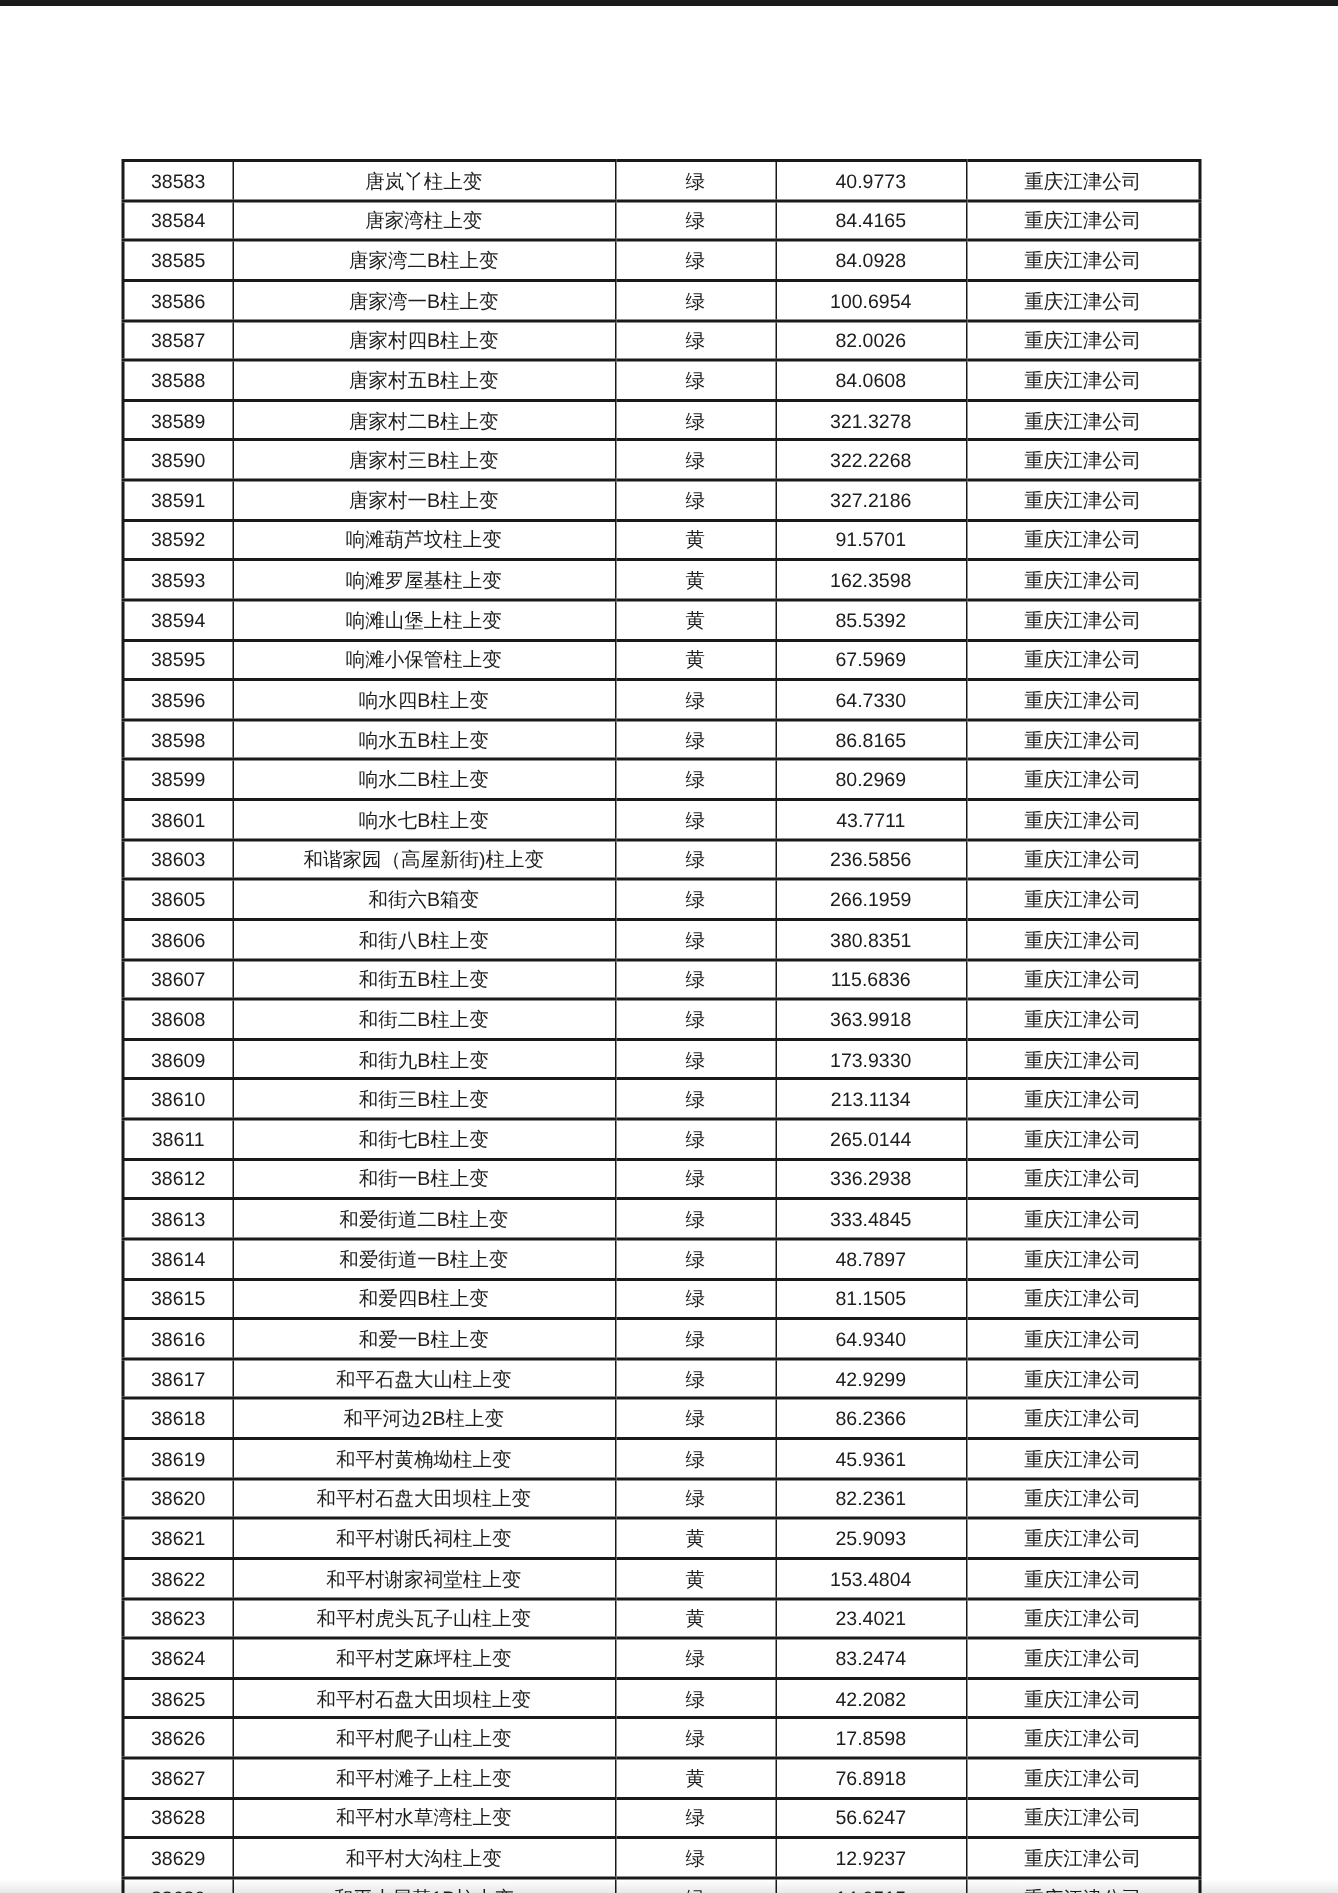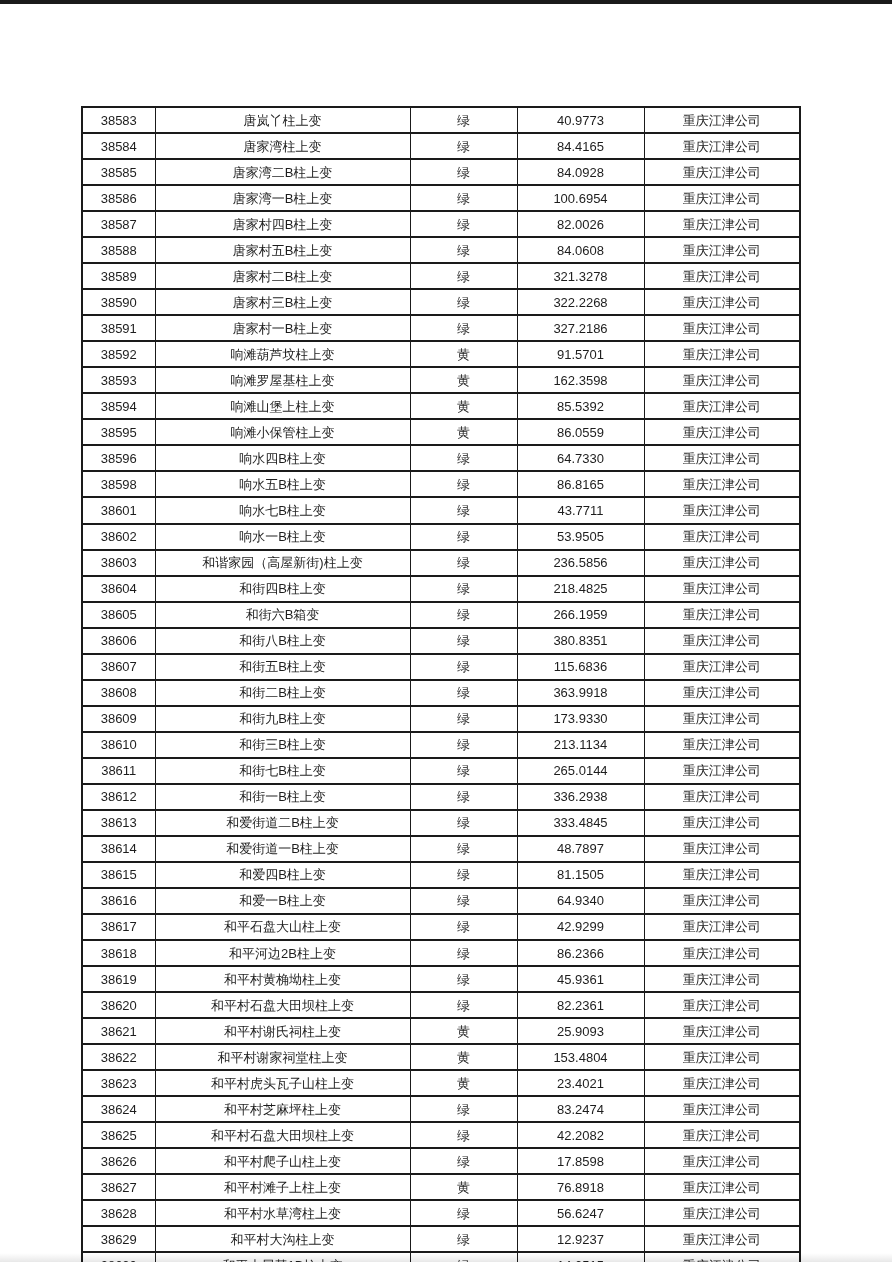--- a/index.html
+++ b/index.html
@@ -156,63 +156,56 @@
         <td>38594</td>
         <td>响滩山堡上柱上变</td>
         <td>黄</td>
         <td>85.5392</td>
         <td>重庆江津公司</td>
       </tr>
       <tr>
         <td>38595</td>
         <td>响滩小保管柱上变</td>
         <td>黄</td>
-        <td>86.0559</td>
+        <td>67.5969</td>
         <td>重庆江津公司</td>
       </tr>
       <tr>
         <td>38596</td>
         <td>响水四B柱上变</td>
         <td>绿</td>
         <td>64.7330</td>
         <td>重庆江津公司</td>
       </tr>
       <tr>
         <td>38598</td>
         <td>响水五B柱上变</td>
         <td>绿</td>
         <td>86.8165</td>
         <td>重庆江津公司</td>
       </tr>
       <tr>
+        <td>38599</td>
+        <td>响水二B柱上变</td>
+        <td>绿</td>
+        <td>80.2969</td>
+        <td>重庆江津公司</td>
+      </tr>
+      <tr>
         <td>38601</td>
         <td>响水七B柱上变</td>
         <td>绿</td>
         <td>43.7711</td>
         <td>重庆江津公司</td>
       </tr>
       <tr>
-        <td>38602</td>
-        <td>响水一B柱上变</td>
-        <td>绿</td>
-        <td>53.9505</td>
-        <td>重庆江津公司</td>
-      </tr>
-      <tr>
         <td>38603</td>
         <td>和谐家园（高屋新街)柱上变</td>
         <td>绿</td>
         <td>236.5856</td>
-        <td>重庆江津公司</td>
-      </tr>
-      <tr>
-        <td>38604</td>
-        <td>和街四B柱上变</td>
-        <td>绿</td>
-        <td>218.4825</td>
         <td>重庆江津公司</td>
       </tr>
       <tr>
         <td>38605</td>
         <td>和街六B箱变</td>
         <td>绿</td>
         <td>266.1959</td>
         <td>重庆江津公司</td>
       </tr>
       <tr>

